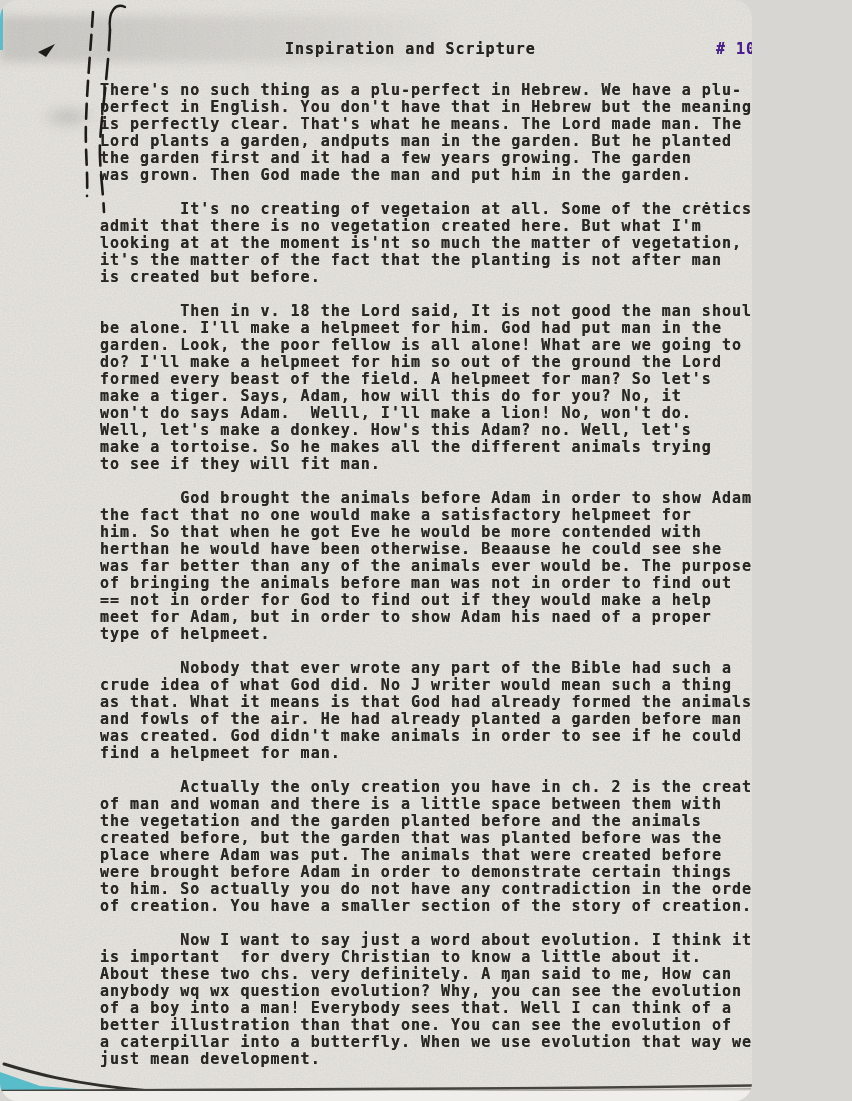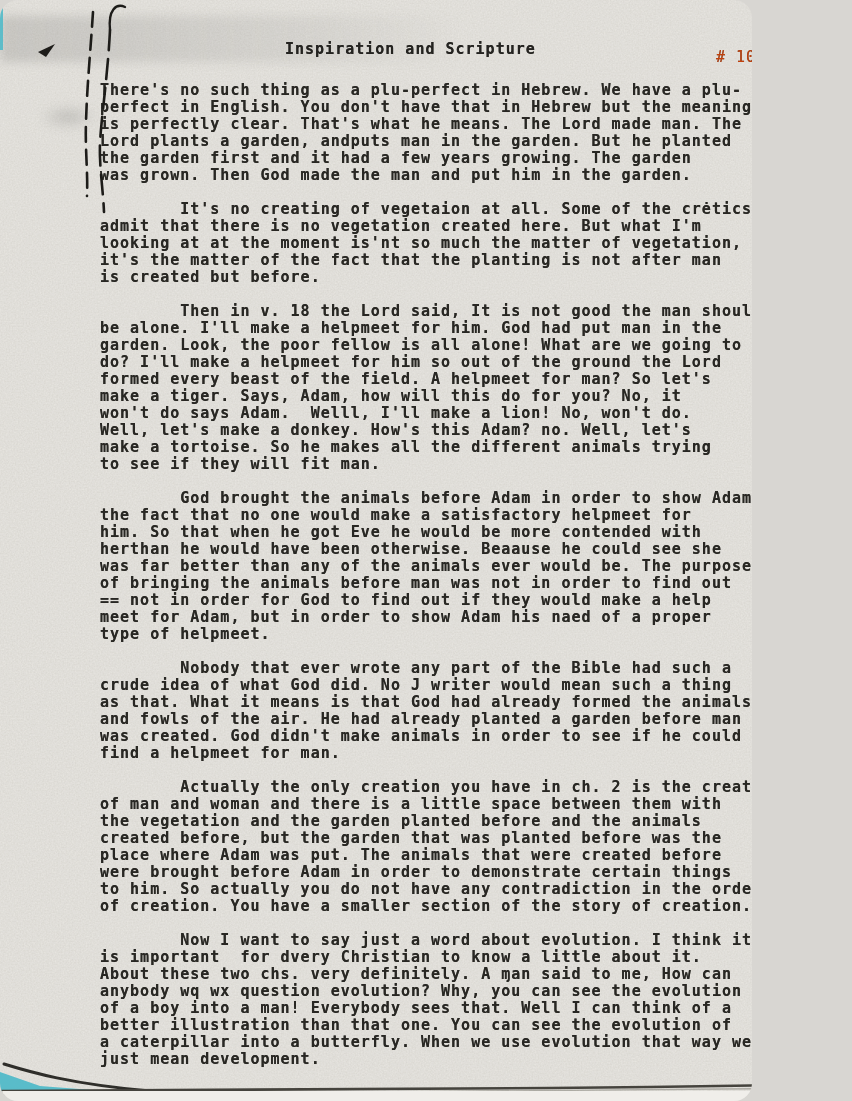--- a/index.html
+++ b/index.html
@@ -14,22 +14,22 @@
   .grain{position:absolute;left:0;top:0;width:852px;height:1101px;
     opacity:.45;mix-blend-mode:multiply;pointer-events:none;}
   .smudge{position:absolute;pointer-events:none;filter:blur(5px);}
   .smudge.top-band{left:0;top:16px;width:460px;height:46px;
     background:linear-gradient(90deg,rgba(110,110,108,.22),rgba(120,120,118,.10) 70%,rgba(120,120,118,0));}
   .smudge.left-curl{left:38px;top:104px;width:60px;height:26px;
     background:radial-gradient(ellipse at center,rgba(110,110,108,.28),rgba(110,110,108,0) 70%);}
   .hdr-title{position:absolute;left:285px;top:40px;
     font-size:15px;font-weight:bold;letter-spacing:1px;color:#242320;
     text-shadow:0 0 .5px rgba(36,35,32,.75);white-space:pre;}
-  .hdr-num{position:absolute;left:716px;top:48px;
-    font-size:15px;font-weight:normal;letter-spacing:1px;color:#c2410c;
+  .hdr-num{position:absolute;left:716px;top:40px;
+    font-size:15px;font-weight:bold;letter-spacing:1px;color:#4c1d95;
     text-shadow:0 0 .5px rgba(36,35,32,.75);white-space:pre;}
   .body-text{position:absolute;left:100px;top:82px;width:700px;
     font-size:15px;font-weight:bold;line-height:17px;letter-spacing:1px;
     color:#282723;text-shadow:0 0 .5px rgba(40,38,34,.7);}
   .para{white-space:pre-wrap;margin:0 0 17px 0;}
   .penmark{position:absolute;pointer-events:none;}
   .cyan-sliver{position:absolute;left:0;top:8px;width:3px;height:42px;
     background:#4ab8c8;opacity:.85;pointer-events:none;}
   .below-edge{position:absolute;left:0;top:1091px;width:852px;height:10px;
     background:#f0eeea;pointer-events:none;}

